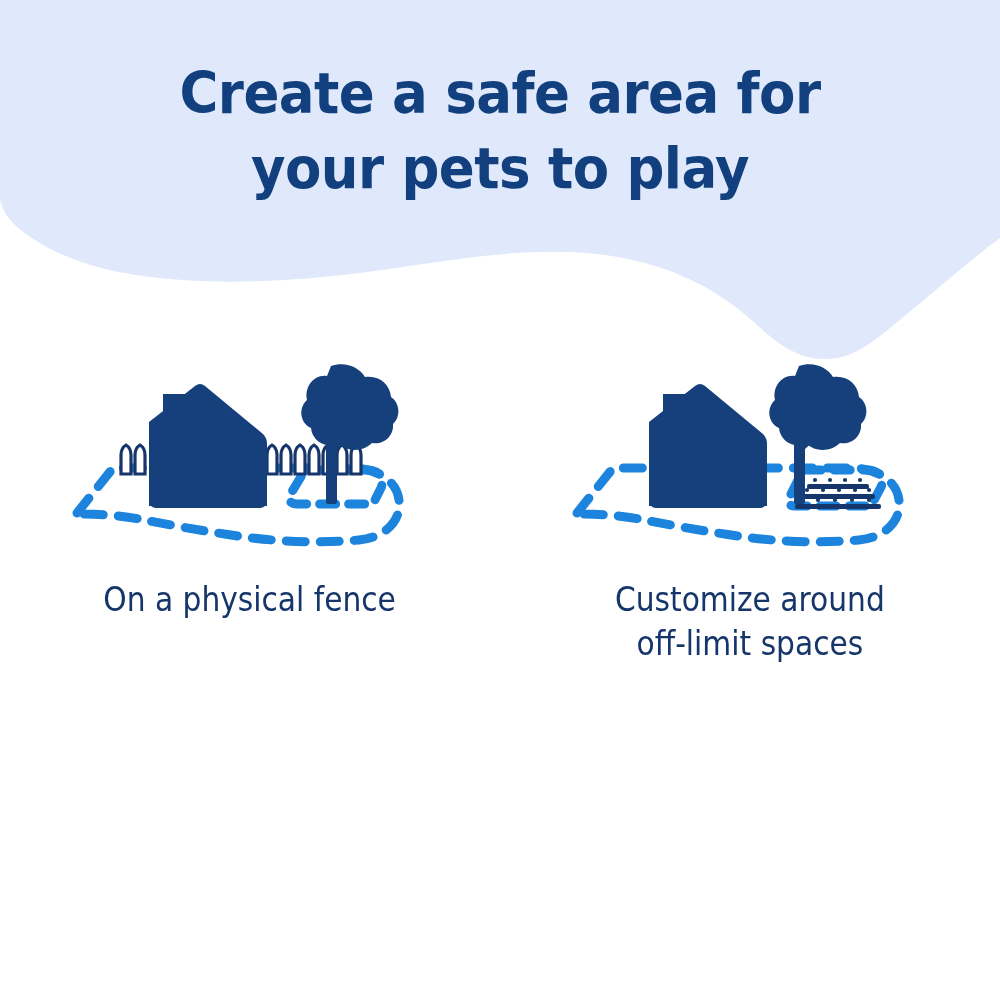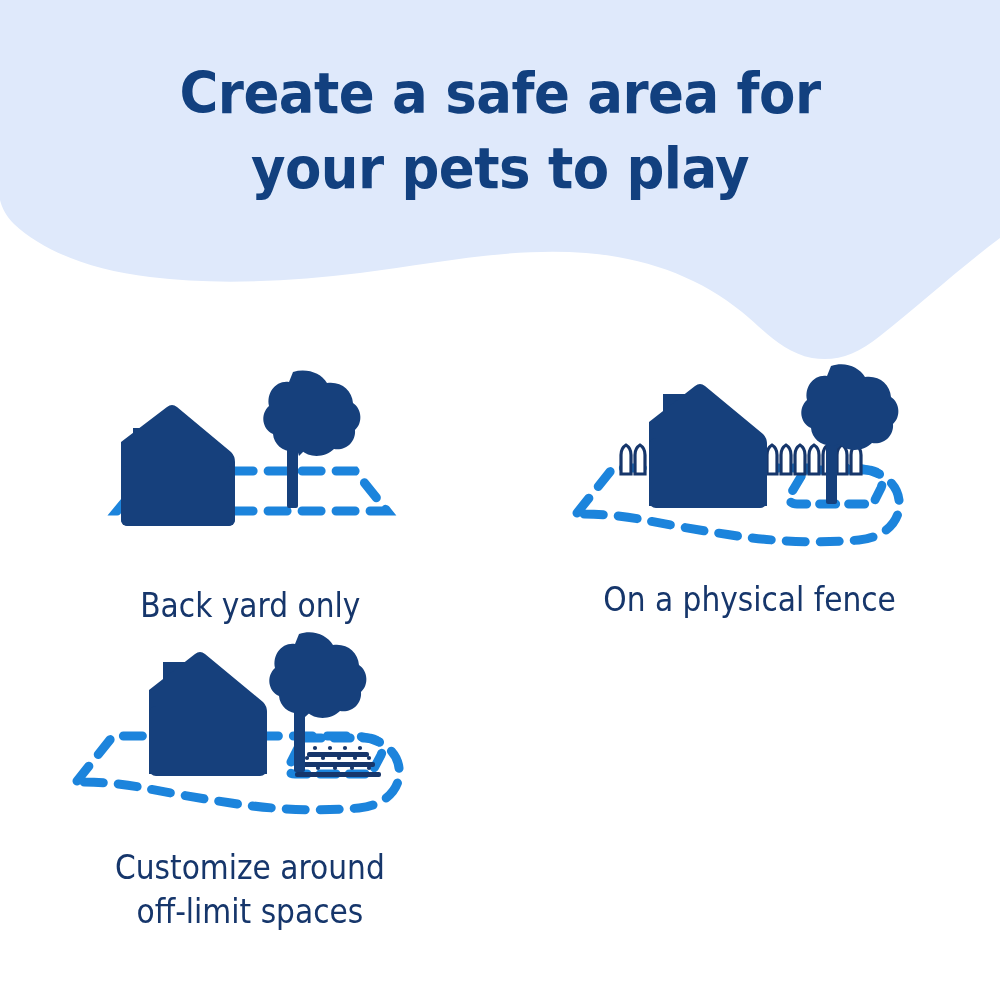--- a/index.html
+++ b/index.html
@@ -119,54 +119,20 @@
              C 6,216 2,208 0,200 Z" fill="#dfe9fb"></path>
   </svg>
 
   <div class="header-text">
     <span class="line">Create a safe area for</span>
     <span class="line">your pets to play</span>
   </div>
 
   <div class="options">
 
-    <div class="option opt-1">
-      <div class="option-art">
-        <svg viewBox="0 0 390 200" aria-hidden="true">
-
-          <g fill="none" stroke="#1c84dc" stroke-width="9" stroke-linecap="round" stroke-dasharray="19 15">
-            <path d="M 62,145 L 95,105 L 300,105 L 332,145 Z"></path>
-          </g>
-
-          <g fill="#16407c">
-            <path d="M 78,62 h 24 v 34 h -24 Z" rx="3"></path>
-            <path d="M 66,76 L 112,41 Q 117,37 122,41 L 176,86
-                     Q 180,90 180,96 L 180,152
-                     Q 180,160 172,160 L 74,160
-                     Q 66,160 66,152 Z"></path>
-            <rect x="66" y="100" width="114" height="60" rx="6"></rect>
-          </g>
-
-          <g fill="#16407c">
-            <rect x="232" y="62" width="11" height="80" rx="2"></rect>
-            <path d="M 241,80 L 259,66 L 262,72 L 244,90 Z"></path>
-            <path d="M 238,6
-                     C 252,2 266,7 272,17
-                     C 286,15 297,24 298,37
-                     C 307,43 308,57 300,64
-                     C 301,76 291,85 279,83
-                     C 270,92 254,92 246,84
-                     C 233,89 219,81 218,68
-                     C 207,63 205,48 214,40
-                     C 211,27 221,14 234,16 Z"></path>
-          </g>
-        </svg>
-      </div>
-      <div class="option-label">Back yard only</div>
-    </div>
 
 
     <div class="option opt-4">
       <div class="option-art">
         <svg viewBox="0 0 390 200" aria-hidden="true">
 
           <g fill="none" stroke="#1c84dc" stroke-width="9" stroke-linecap="round" stroke-dasharray="19 15">
             <path d="M 22,155
                      L 58,110
                      L 296,110

